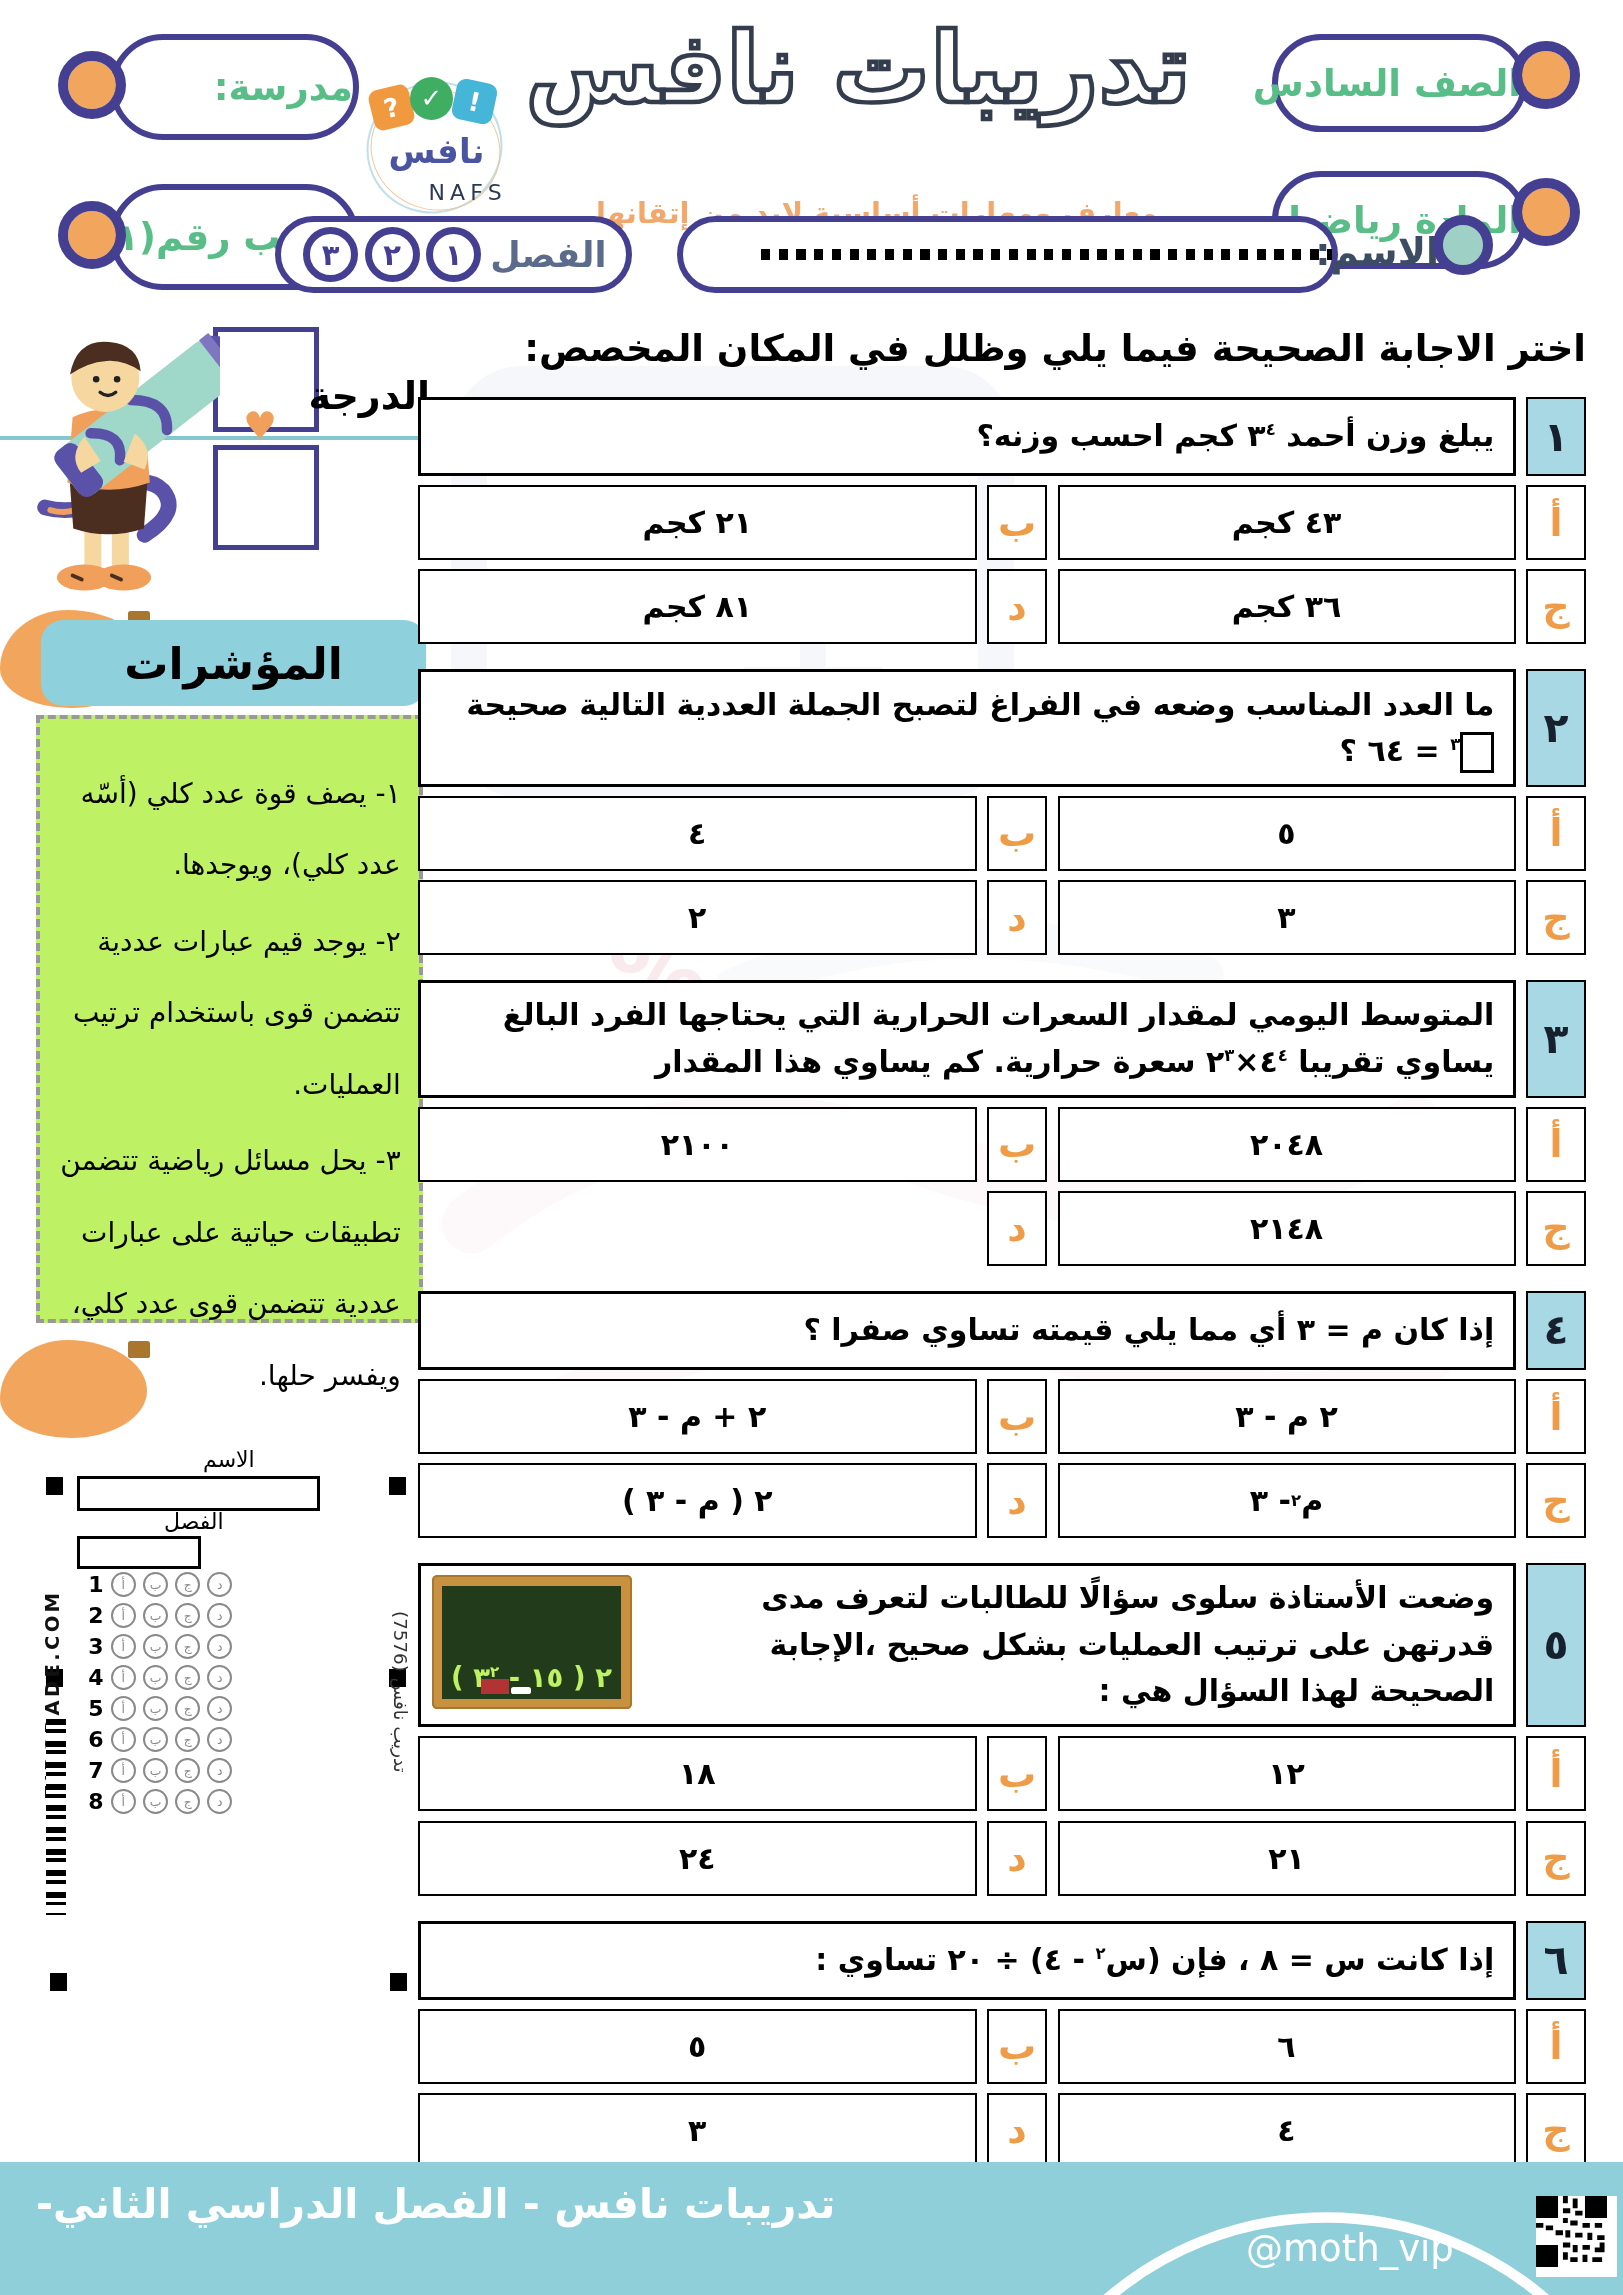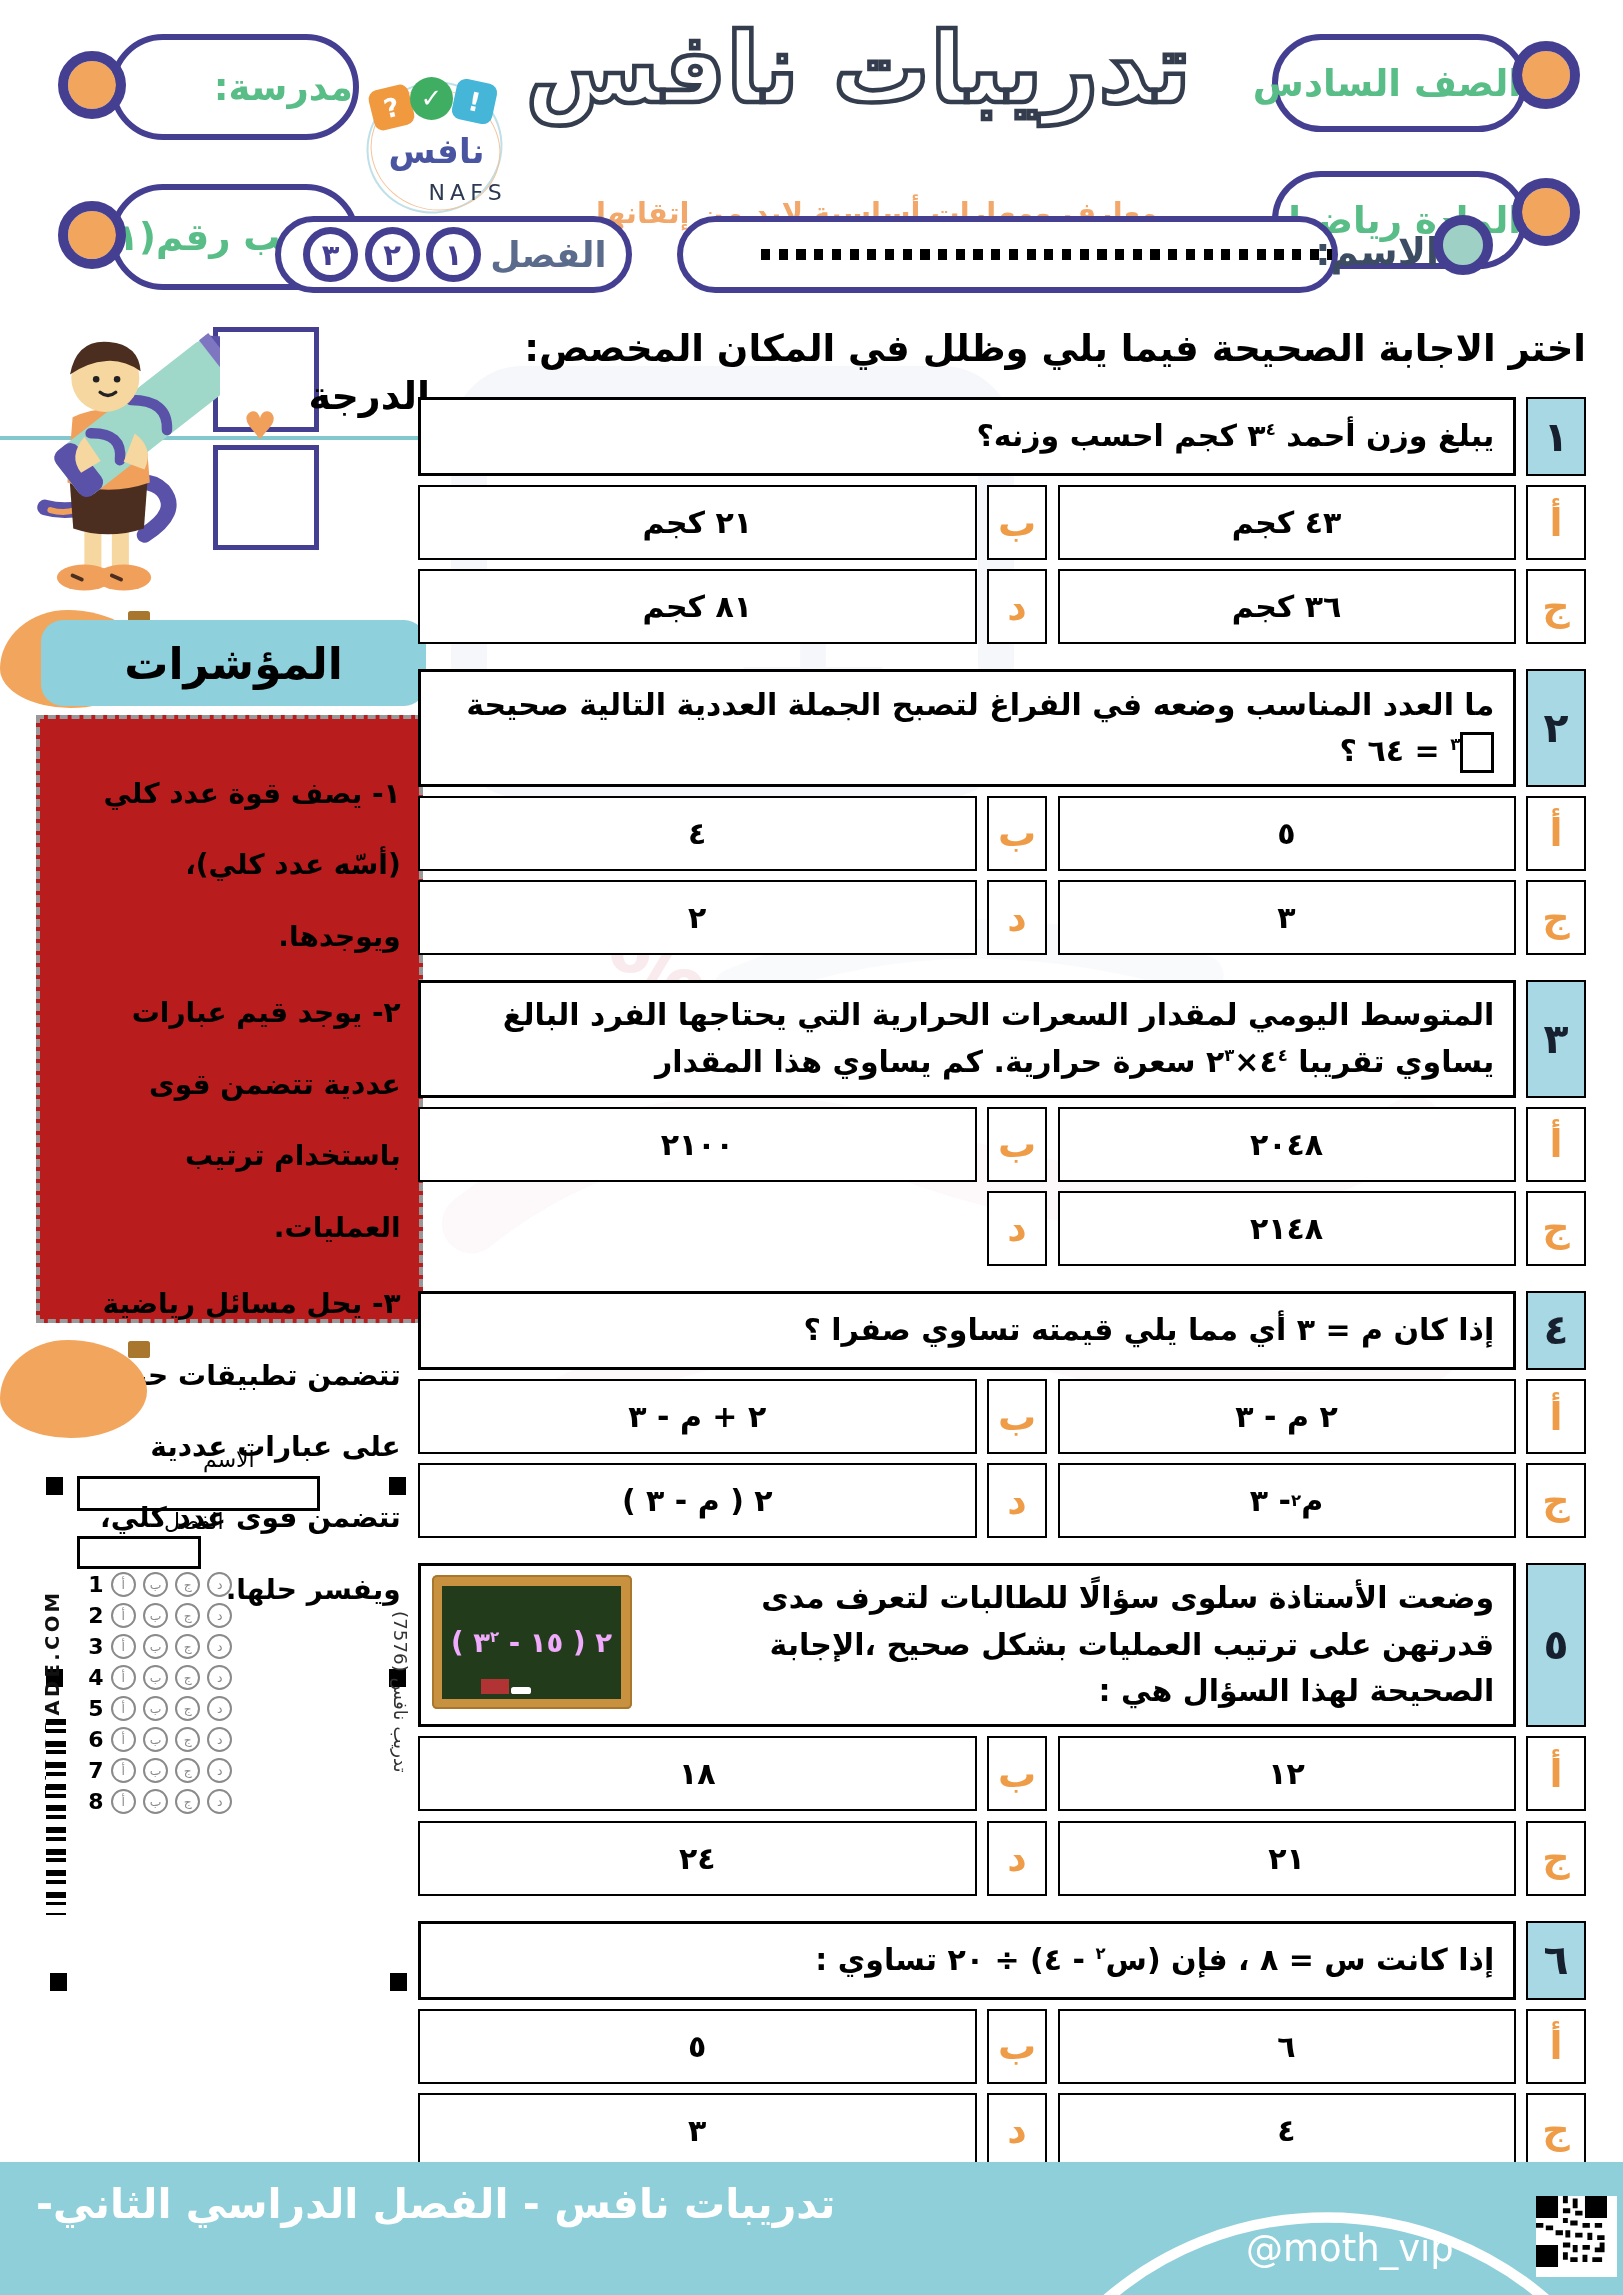--- a/index.html
+++ b/index.html
@@ -96,22 +96,22 @@
   .abox{border:2.6px solid #000;background:#fff;display:flex;align-items:center;justify-content:center;
         font-size:30px;font-weight:bold}
   .abox.narrow{flex:0 0 458px}
   .abox.wide{flex:1}
   sup{font-size:55%;line-height:0}
   .blank-box{display:inline-block;width:34px;height:41px;border:3.3px solid #000;vertical-align:middle}
 
   
   .board{position:absolute;left:10.5px;top:9.2px;width:200px;height:134px;background:#c8913f;
          border-radius:5.2px;padding:10.5px;box-shadow:inset 0 0 0 2px #a9762e}
-  .board-in{width:100%;height:100%;background:#223c1b;display:flex;align-items:center;
-            justify-content:center;color:#f0abfc;font-size:27.5px;font-weight:bold;position:relative}
+  .board-in{width:100%;height:100%;background:#223c1b;display:flex;align-items:flex-end;
+            justify-content:center;color:#bef264;font-size:27.5px;font-weight:bold;position:relative}
   .board-eraser{position:absolute;bottom:5.2px;left:39px;width:27.5px;height:14.4px;background:#b23333}
   .board-chalk{position:absolute;bottom:5.2px;left:69px;width:19.6px;height:6.5px;background:#fff;border-radius:2.6px}
 
   
   .score-line{position:absolute;left:0;top:436px;width:433px;height:3.9px;background:#83c7cf}
   .score-box{position:absolute;left:213px;width:106px;height:105px;border:5.2px solid var(--purple);background:#fff}
   .sb1{top:327px}.sb2{top:445px}
   .heart{position:absolute;left:243px;top:404px;font-size:38px;color:#f0a05a;z-index:2}
   .score-label{position:absolute;left:306px;top:374px;width:124px;font-size:38px;font-weight:900;color:#000}
   .kid{position:absolute;left:6.5px;top:319px;width:213px;height:301px}
@@ -121,21 +121,21 @@
   .banner-blob::after{content:"";position:absolute;right:-2.6px;top:1.3px;width:22px;height:17px;background:#a9762e;
                border-radius:2.6px}
   .banner{position:absolute;background:var(--teal);border-radius:22px;display:flex;
           align-items:center;justify-content:center;font-size:44px;font-weight:900;color:#000}
   .blob-ind{left:0;top:610px}
   .ban-ind{left:41px;top:620px;width:385px;height:86px}
   .blob-shade{left:0;top:1340px}
   .ban-shade{left:41px;top:1350px;width:385px;height:86px}
 
   .indbox{position:absolute;left:36px;top:715px;width:387px;height:608px;border:4.6px dashed #999;
-          background:#b91c1c;padding:39px 18.3px;font-size:28px;font-weight:bold;line-height:2.55;
+          background:#bef264;padding:39px 18.3px;font-size:28px;font-weight:normal;line-height:2.55;
           text-align:right;color:#000}
   .indbox p{margin-bottom:5.2px}
 
   
   .fid{position:absolute;width:17px;height:18.3px;background:#000}
   .zg-name-label,.zg-class-label{position:absolute;font-size:22px;color:#000}
   .zg-name-rect{position:absolute;left:77px;top:1476px;width:243px;height:35px;border:3.3px solid #000}
   .zg-class-rect{position:absolute;left:77px;top:1536px;width:124px;height:33px;border:3.3px solid #000}
   .zg-brand{position:absolute;left:41px;top:1524px;height:275px;writing-mode:vertical-rl;
             transform:rotate(180deg);font-size:19.6px;font-weight:bold;letter-spacing:3.3px;color:#111;direction:ltr}

